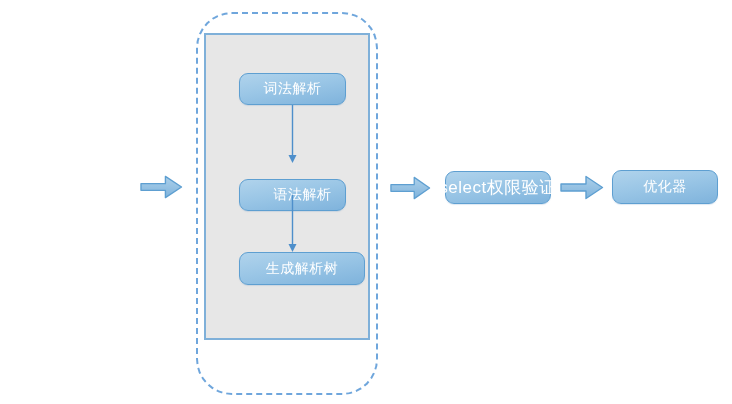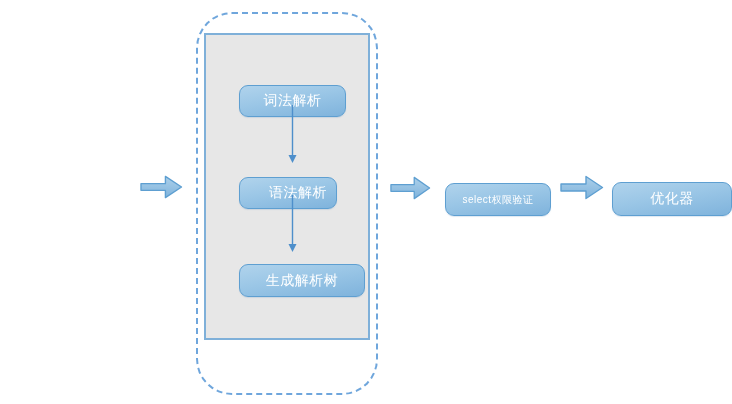--- a/index.html
+++ b/index.html
@@ -18,21 +18,20 @@
     align-items: center;
     justify-content: center;
     color: #ffffff;
     font-size: 14px;
     letter-spacing: 0.5px;
     background: linear-gradient(170deg, #B0D3EC 0%, #9AC6E6 45%, #7FB3DC 100%);
     border: 1.5px solid #5E9FD1;
     border-radius: 9px;
     box-shadow: 0 1px 1px rgba(120,160,200,0.25);
     white-space: nowrap;
-    margin-top: 12px;
   }
   .node span { display: inline-block; }
   .dashed-container {
     position: absolute;
     left: 196px; top: 12px;
     width: 182px; height: 383px;
     box-sizing: border-box;
     border: 2px dashed #6FA6DC;
     border-radius: 36px;
     background: #ffffff;
@@ -51,24 +50,24 @@
     width: 182px;
     text-align: center;
     color: #4E90CC;
     font-size: 15px;
     letter-spacing: 1px;
   }
   .abs { position: absolute; }
   
   .n-query    { left: 17px;  top: 172px; width: 106px; height: 33px; }
   .n-lexical  { left: 239px; top: 73px;  width: 107px; height: 32px; }
-  .n-syntax   { left: 239px; top: 165px; width: 98px; height: 32px; padding-left: 20px; }
+  .n-syntax   { left: 239px; top: 179px; width: 107px; height: 32px; padding-left: 20px; }
   .n-tree     { left: 239px; top: 252px; width: 126px; height: 33px; }
-  .n-select   { left: 445px; top: 171px; width: 106px; height: 33px; font-size: 10px; }
-  .n-optimize { left: 612px; top: 170px; width: 120px; height: 34px; font-family: Liberation Mono, monospace; }
+  .n-select   { left: 445px; top: 171px; width: 106px; height: 33px; font-size: 17px; }
+  .n-optimize { left: 612px; top: 170px; width: 106px; height: 34px; font-family: Liberation Mono, monospace; }
   
   .a1 { left: 140px; top: 174px; width: 43px; height: 26px; }
   .a2 { left: 390px; top: 175px; width: 41px; height: 26px; }
   .a3 { left: 560px; top: 174px; width: 44px; height: 27px; }
   
   .c1 { left: 286px; top: 105px; width: 13px; height: 59px; }
   .c2 { left: 286px; top: 195px; width: 13px; height: 58px; }
 </style>
 </head>
 <body>

